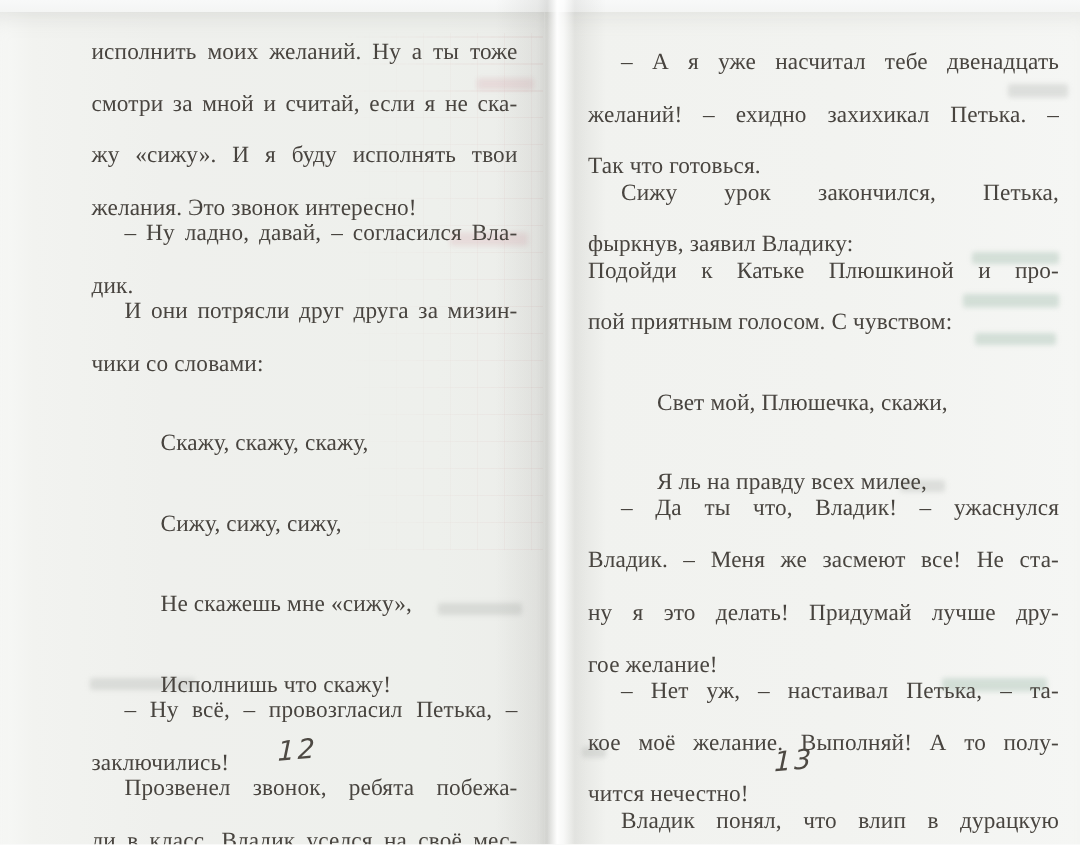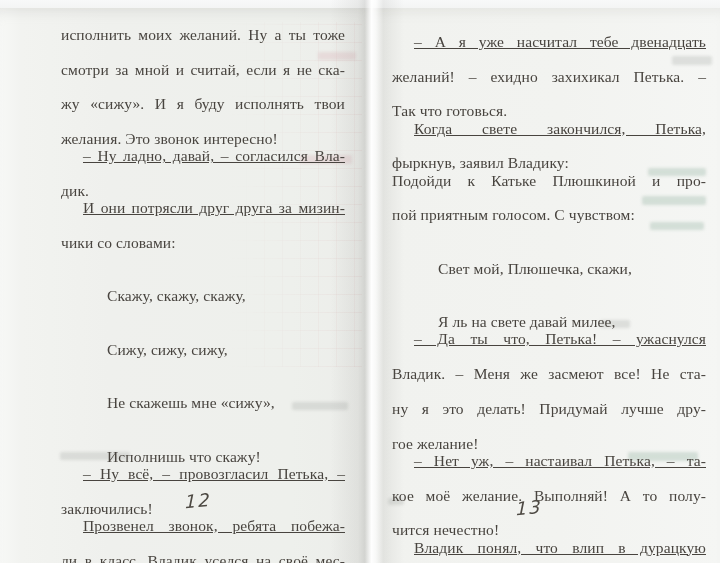--- a/index.html
+++ b/index.html
@@ -63,21 +63,21 @@
     color:#48443f;
     font-size:15.5px;
     line-height:17.35px;
     letter-spacing:.1px;
   }
   .tb-left{left:61px;top:26px;width:284px;}
   .tb-right{left:392px;top:33px;width:314px;}
   .line{text-align:left;}
   .line.just{text-align:justify;}
   .line.just::after{content:"";display:inline-block;width:100%;height:0;}
-  .line.indent{text-indent:22px;text-decoration:underline;}
+  .line.indent{text-indent:22px;}
   .line.verse{padding-left:46px;margin-top:36px;}
   
   .page-number{
     position:absolute;
     font-family:"DejaVu Sans", sans-serif;
     font-style:italic;
     font-size:18px;
     color:#4d4943;
     letter-spacing:2px;
     transform:rotate(-5deg) skewX(-6deg);
@@ -128,27 +128,27 @@
       <div class="line just">ли в класс. Владик уселся на своё мес-</div>
       <div class="line just">то, начал доставать тетради и учебни-</div>
       <div class="line just">ки. И вдруг до него донёсся быстрый</div>
       <div class="line just">шёпот: «...десять, одиннадцать...». Он</div>
       <div class="line just">тут же вспомнил, что не сказал завет-</div>
     </div>
   <div class="textblock tb-right">
       <div class="line just indent">– А я уже насчитал тебе двенадцать</div>
       <div class="line just">желаний! – ехидно захихикал Петька. –</div>
       <div class="line">Так что готовься.</div>
-      <div class="line just indent">Когда свете закончился, Петька,</div>
+      <div class="line just indent">Сижу урок закончился, Петька,</div>
       <div class="line">фыркнув, заявил Владику:</div>
       <div class="line just">Подойди к Катьке Плюшкиной и про-</div>
       <div class="line">пой приятным голосом. С чувством:</div>
       <div class="line verse">Свет мой, Плюшечка, скажи,</div>
-      <div class="line verse">Я ль на свете давай милее,</div>
-      <div class="line just indent">– Да ты что, Петька! – ужаснулся</div>
+      <div class="line verse">Я ль на правду всех милее,</div>
+      <div class="line just indent">– Да ты что, Владик! – ужаснулся</div>
       <div class="line just">Владик. – Меня же засмеют все! Не ста-</div>
       <div class="line just">ну я это делать! Придумай лучше дру-</div>
       <div class="line">гое желание!</div>
       <div class="line just indent">– Нет уж, – настаивал Петька, – та-</div>
       <div class="line just">кое моё желание. Выполняй! А то полу-</div>
       <div class="line">чится нечестно!</div>
       <div class="line just indent">Владик понял, что влип в дурацкую</div>
     </div>
 
   <div class="page-number pn-left">12</div>

